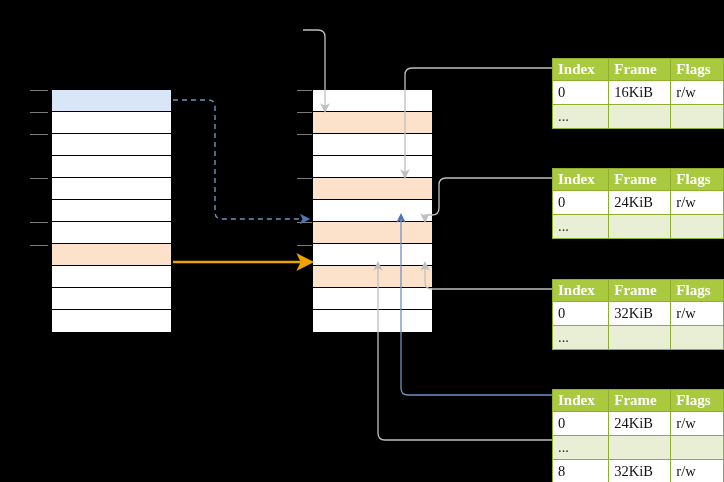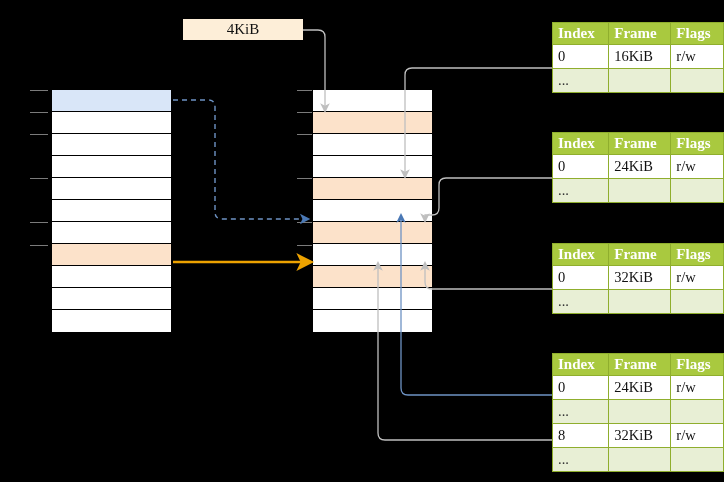--- a/index.html
+++ b/index.html
@@ -33,20 +33,21 @@
     text-align:center;
     box-sizing:border-box;
   }
   
   .ptable{
     position:absolute;
     border-collapse:collapse;
     background:#ffffff;
     font-size:14.5px;
     table-layout:fixed;
+    margin-top:36px;
   }
   .ptable th{
     background:#a9c93f;
     color:#ffffff;
     font-weight:bold;
     text-align:left;
     padding:2px 5px;
     border:1px solid #8fae2d;
     font-size:15px;
     white-space:nowrap;
@@ -65,21 +66,20 @@
   .ptable .c-frame{width:63px;font-family:Liberation Serif, serif;}
   .ptable .c-flags{width:52px;}
   
   #wires{position:absolute;left:0;top:0;width:724px;height:482px;pointer-events:none;}
 </style>
 </head>
 <body>
 
 <div id="stage">
 
-  <div class="sizebox" style="left:183px;top:19px;width:120px;height:21px;">4KiB</div>
 
   <div class="tick" style="left:30px;top:90px;width:18px;"></div>
   <div class="tick" style="left:30px;top:112px;width:18px;"></div>
   <div class="tick" style="left:30px;top:134px;width:18px;"></div>
   <div class="tick" style="left:30px;top:178px;width:18px;"></div>
   <div class="tick" style="left:30px;top:222px;width:18px;"></div>
   <div class="tick" style="left:30px;top:245px;width:18px;"></div>
 
   <div class="tick" style="left:297px;top:90px;width:16px;"></div>
   <div class="tick" style="left:297px;top:112px;width:16px;"></div>

